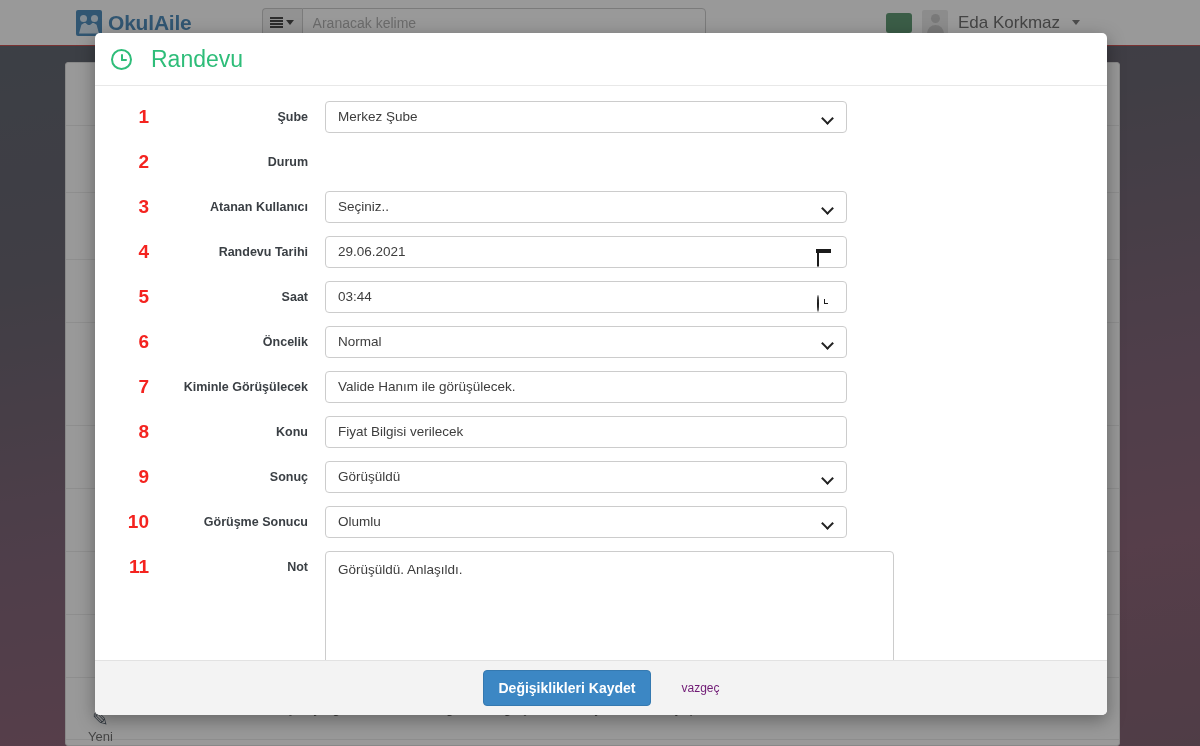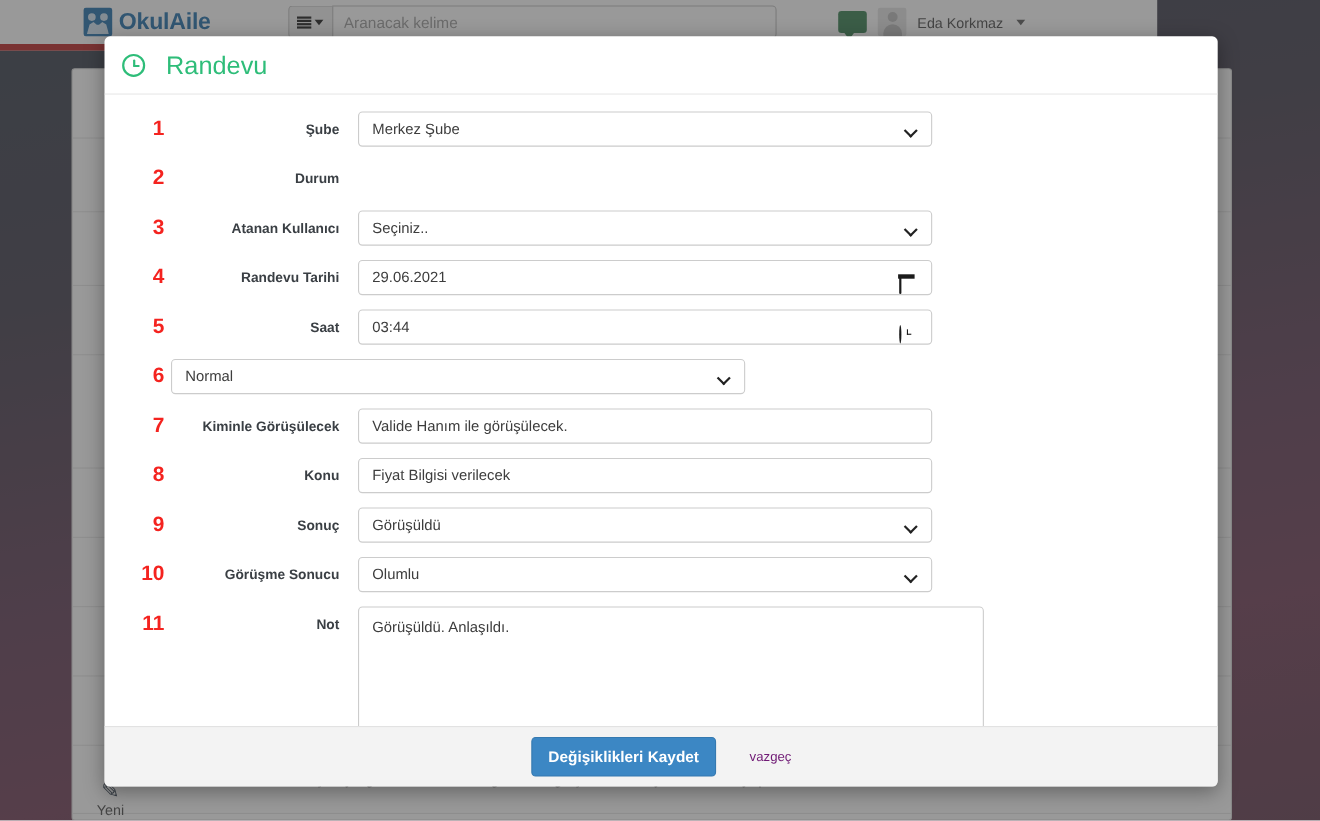--- a/index.html
+++ b/index.html
@@ -22,24 +22,24 @@
   .bg-layer {
     position: absolute;
     inset: 0;
     background: linear-gradient(170deg, #2f3a45 0%, #3b3545 30%, #5a3550 58%, #6a3550 78%, #5c3348 100%);
   }
 
   
   .navbar {
     position: absolute;
     top: 0; left: 0;
-    width: 1052px;
+    width: 1200px;
     height: 46px;
     background: #ffffff;
-    border-bottom: 6px solid #b91c1c;
+    border-bottom: 1px solid #b91c1c;
     display: flex;
     align-items: center;
     z-index: 3;
   }
 
   .brand {
     display: flex;
     align-items: center;
     gap: 6px;
     margin-left: 76px;
@@ -158,21 +158,21 @@
   }
   .avatar::after {
     content: "";
     position: absolute;
     left: 5px; top: 15px;
     width: 17px; height: 13px;
     border-radius: 9px 9px 0 0;
     background: #b8b8b8;
   }
   .user-name {
-    font-size: 13px;
+    font-size: 17px;
     color: #444;
   }
   .user-caret {
     width: 0; height: 0;
     border-left: 4px solid transparent;
     border-right: 4px solid transparent;
     border-top: 5px solid #555;
     margin-left: 2px;
   }
 
@@ -600,20 +600,21 @@
             <div class="row-label">Saat</div>
             <div class="row-control">
               <div class="ctl">
                 <span>03:44</span>
                 <span class="ctl-icon-right"><span class="clk-glyph"></span></span>
               </div>
             </div>
           </div>
           <div class="form-row">
             <div class="row-num">6</div>
+            <div class="row-label">Öncelik</div>
             <div class="row-control">
               <div class="ctl ctl-select">
                 <span>Normal</span>
               </div>
             </div>
           </div>
           <div class="form-row">
             <div class="row-num">7</div>
             <div class="row-label">Kiminle Görüşülecek</div>
             <div class="row-control">

